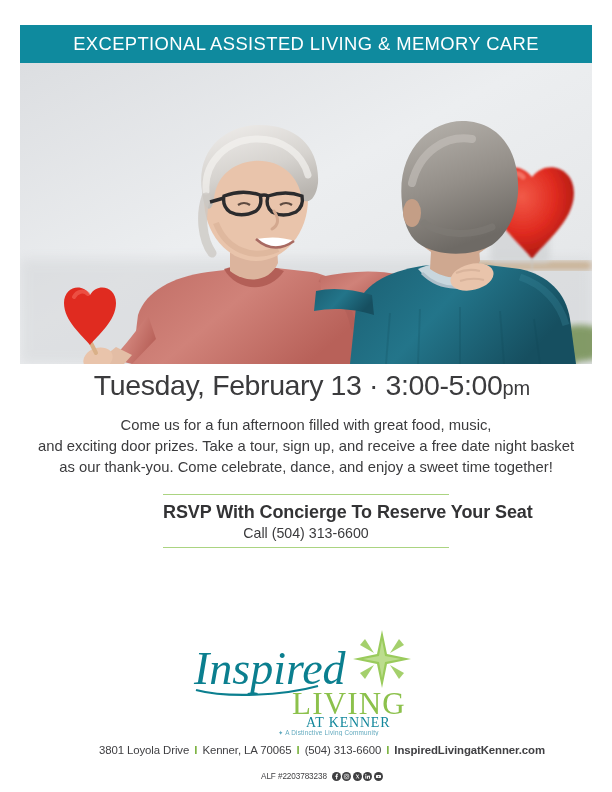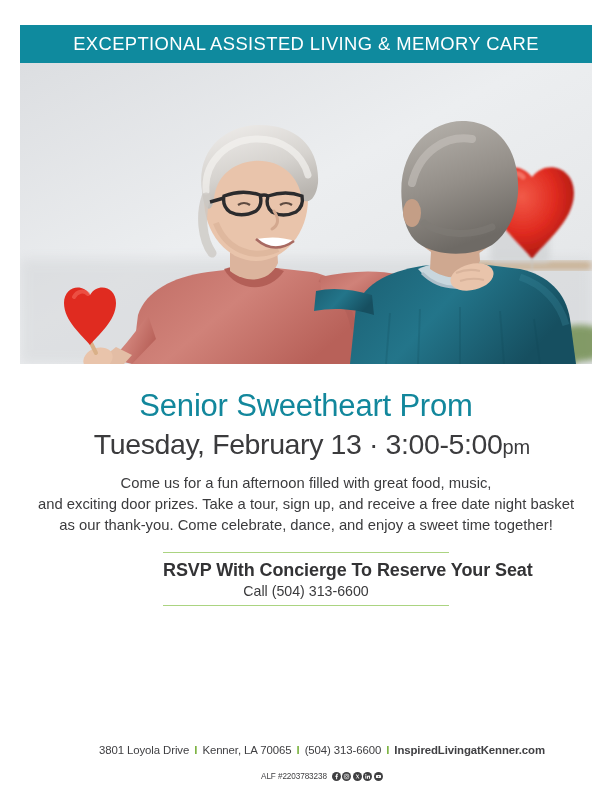--- a/index.html
+++ b/index.html
@@ -322,41 +322,63 @@
         <path d="M480 248 L484 301"></path>
         <path d="M514 256 L520 301"></path>
       </g>
 
       <path d="M500 214 C524 222 540 240 546 262" stroke="#3a8ca0" stroke-width="7" fill="none" opacity="0.3"></path>
     </svg>
   </div>
 
   <div class="content">
 
-    <h1 class="event-title">Senior Sweetheart Prom</h1>
 
     <div class="event-date">
       <span>Tuesday, February 13</span>
       <span>·</span>
       <span>3:00-5:00</span><span class="ampm">pm</span>
     </div>
 
 
     <div class="event-body">
       <span class="line">Come us for a fun afternoon filled with great food, music,</span>
       <span class="line">and exciting door prizes. Take a tour, sign up, and receive a free date night basket</span>
       <span class="line">as our thank-you. Come celebrate, dance, and enjoy a sweet time together!</span>
     </div>
 
     <div class="rsvp">
       <div class="rsvp-headline">RSVP With Concierge To Reserve Your Seat</div>
       <div class="rsvp-phone">Call (504) 313-6600</div>
     </div>
   </div>
 
+  <div class="logo-wrap">
+    <svg class="logo-svg" width="240" height="108" viewBox="0 0 240 108">
+
+      <g fill="#9acb5c">
+        <path d="M196 2 L201 26 L225 31 L201 36 L196 60 L191 36 L167 31 L191 26 Z"></path>
+        <path d="M196 12 L199 28 L215 31 L199 34 L196 50 L193 34 L177 31 L193 28 Z" fill="#bcdd8e"></path>
+        <path d="M213 11 L204 25 L218 17 Z" opacity="0.9"></path>
+        <path d="M179 11 L188 25 L174 17 Z" opacity="0.9"></path>
+        <path d="M213 51 L204 37 L218 45 Z" opacity="0.9"></path>
+        <path d="M179 51 L188 37 L174 45 Z" opacity="0.9"></path>
+      </g>
+
+      <text x="8" y="56" font-family="'Liberation Serif', serif" font-size="46" font-style="italic" fill="#0b7f8f">Inspired</text>
+
+      <path d="M10 62 C40 70 96 68 132 58" stroke="#0b7f8f" stroke-width="2.2" fill="none"></path>
+
+      <text x="106" y="86" font-family="'Liberation Serif', serif" font-size="31" letter-spacing="1.2" fill="#8cc14c">LIVING</text>
+
+      <text x="120" y="99" font-family="'Liberation Serif', serif" font-size="14" letter-spacing="0.8" fill="#12879c">AT KENNER</text>
+
+      <text x="92" y="107" font-family="'Liberation Sans', sans-serif" font-size="6.4" letter-spacing="0.2" fill="#5fa8bd">✦ A Distinctive Living Community</text>
+    </svg>
+  </div>
 
   <div class="footer">
     <div class="footer-contact">
       <span>3801 Loyola Drive</span>
       <span class="sep">I</span>
       <span>Kenner, LA 70065</span>
       <span class="sep">I</span>
       <span>(504) 313-6600</span>
       <span class="sep">I</span>
       <span class="site">InspiredLivingatKenner.com</span>

